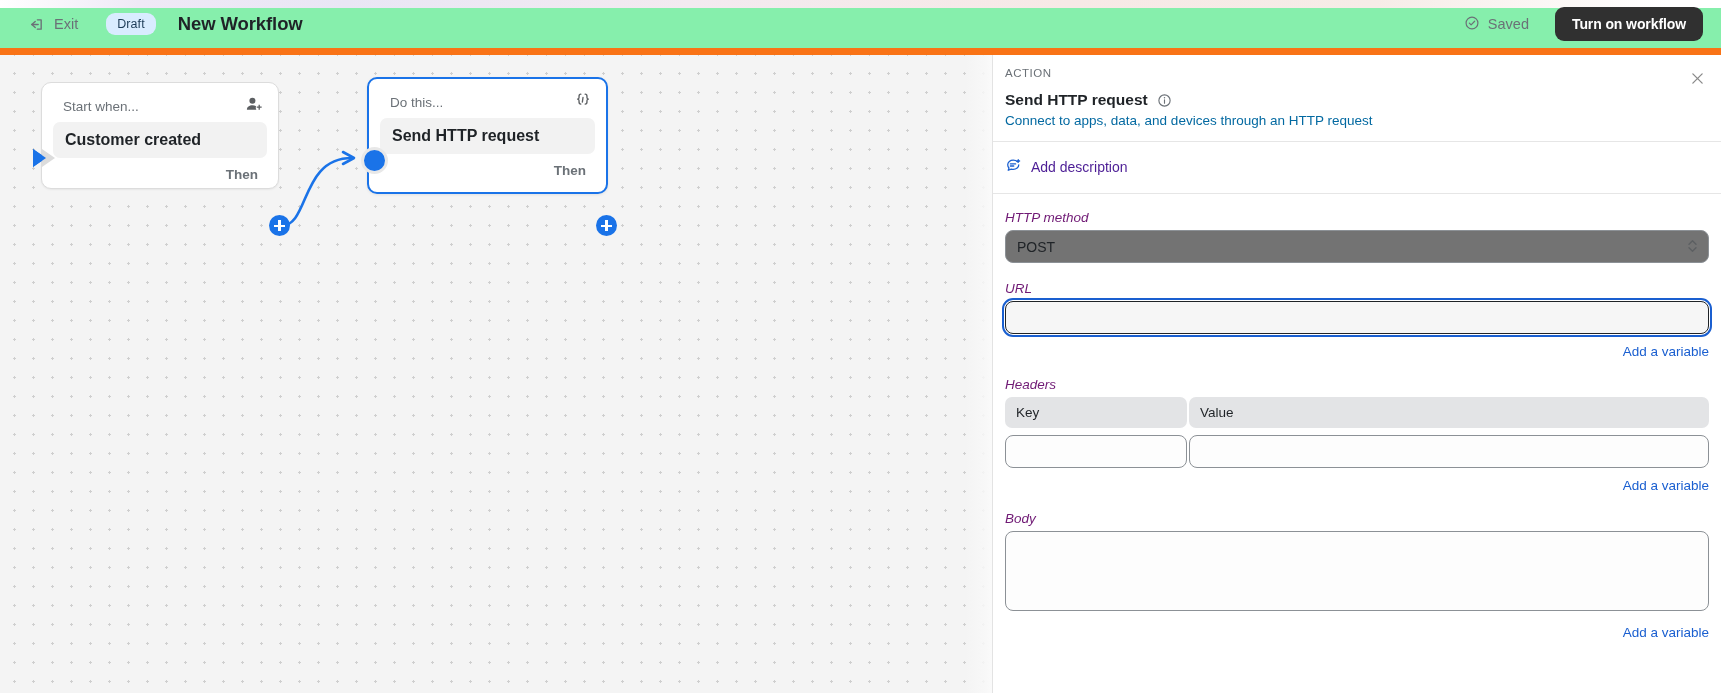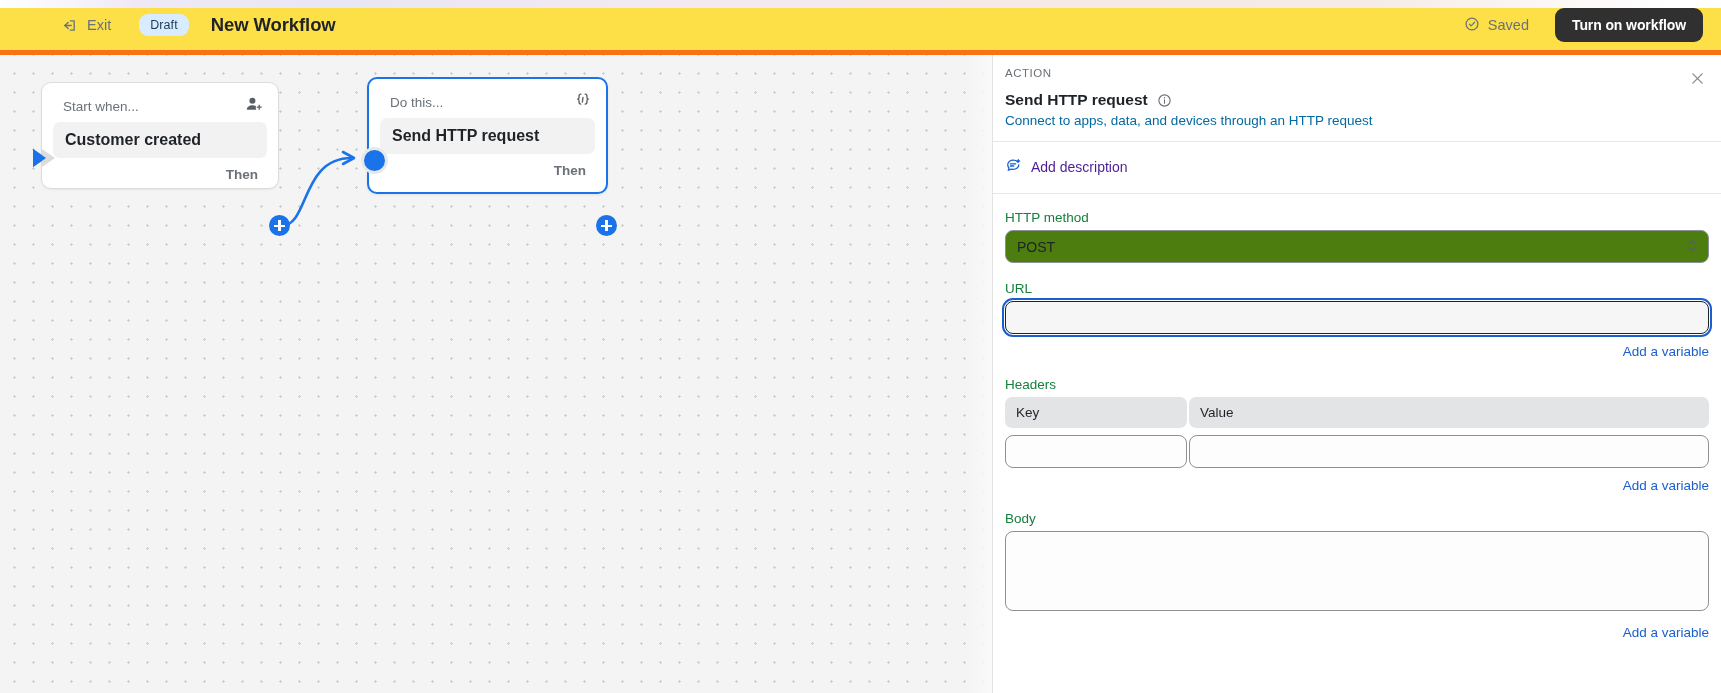--- a/index.html
+++ b/index.html
@@ -8,25 +8,24 @@
     width: 1721px; height: 693px;
     overflow: hidden;
     font-family: "Liberation Sans", sans-serif;
     background: #ffffff;
   }
   .app { position: relative; width: 1721px; height: 693px; overflow: hidden; }
 
   
   .topbar {
     position: absolute; top: 0; left: 0; width: 1721px; height: 55px;
-    background: #fde047;
+    background: #86efac;
     display: flex; align-items: center;
-    border-bottom: 5px solid #f97316;
+    border-bottom: 7px solid #f97316;
     z-index: 30;
-    padding-left: 33px;
   }
   .topbar-gradient {
     position: absolute; top: 0; left: 0; width: 1721px; height: 8px;
     background: linear-gradient(90deg, #ffffff 0%, #efe9f6 8%, #e9e6f5 20%, #f3eaf0 40%, #f7e9e6 62%, #f6ece7 80%, #ffffff 97%);
     z-index: 1;
   }
   .topbar-inner { position: relative; z-index: 2; display: flex; align-items: center; width: 100%; padding: 0 18px 0 22px; }
 
   .exit-btn {
     display: flex; align-items: center; gap: 9px;
@@ -163,27 +162,27 @@
   .info-icon { width: 15px; height: 15px; color: #6b7177; display: inline-flex; }
 
   .add-desc-row { padding: 15px 12px; border-bottom: 1px solid #e6e6e6; }
   .add-desc {
     display: inline-flex; align-items: center; gap: 9px;
     color: #4c1d95; font-size: 14px; cursor: pointer;
   }
 
   .panel-body { padding: 16px 12px 0 12px; }
   .field { margin-bottom: 18px; }
-  .field-label { font-size: 13.5px; color: #15803d; margin-bottom: 5px; }
+  .field-label { font-size: 13.5px; color: #701a75; margin-bottom: 5px; font-style: italic; }
 
   .select-wrap { position: relative; }
   .select-box {
     width: 100%; height: 33px;
     border: 1px solid #8c9196; border-radius: 8px;
-    background: #4d7c0f;
+    background: #737373;
     font-size: 14px; color: #1f2327;
     padding: 0 30px 0 11px;
     display: flex; align-items: center;
     cursor: pointer;
   }
   .select-caret {
     position: absolute; right: 10px; top: 7px;
     color: #5c5f62; pointer-events: none;
   }
 

